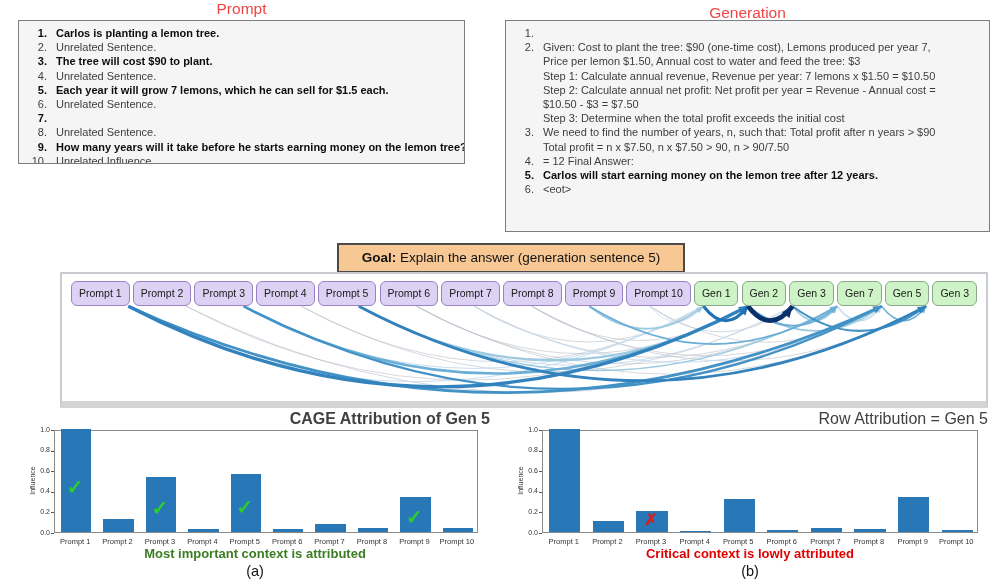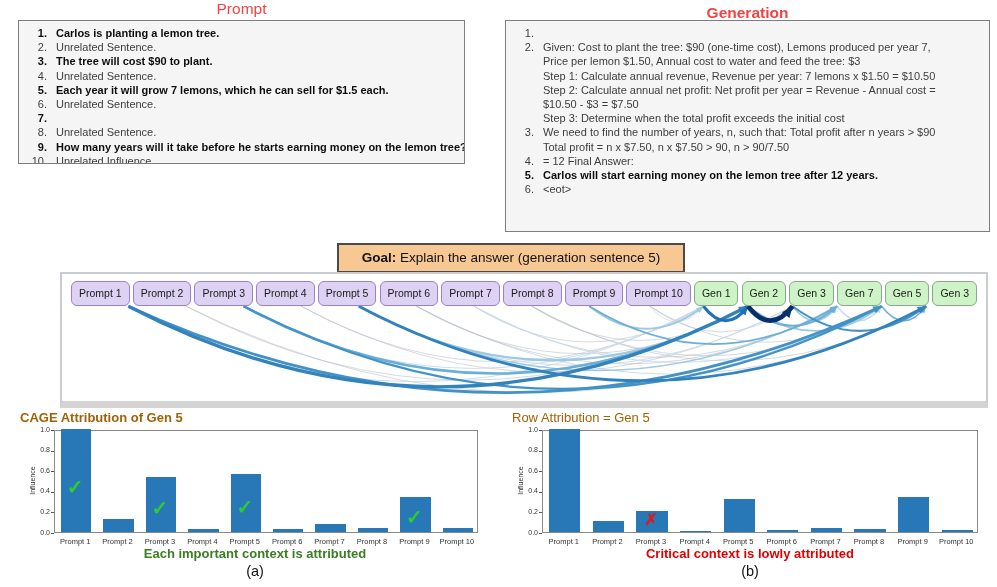--- a/index.html
+++ b/index.html
@@ -19,21 +19,21 @@
   .arc-panel{position:absolute;left:60px;top:272px;width:928px;height:136px;box-sizing:border-box;
     background:#ffffff;border:2px solid #c9cdd2;border-bottom:7px solid #d4d4d4;}
   #arc-svg{position:absolute;left:0;top:0;width:100%;height:100%;}
   #node-row{position:absolute;left:0;top:0;width:100%;box-sizing:border-box;display:flex;justify-content:space-between;
     padding:7px 9px 0 9px;}
   .node{font-size:10.5px;line-height:1;padding:6px 7px;border-radius:6px;white-space:nowrap;color:#1a1a1a;}
   .node.prompt{background:#ddd2f3;border:1.5px solid #9a82c4;}
   .node.gen{background:#cdf3c6;border:1.5px solid #8aa98a;}
 
   .chart{position:absolute;top:410px;height:138px;}
-  .chart .title{position:absolute;top:0;left:0;width:100%;text-align:left;font-size:13px;color:#a16207;}
+  .chart .title{position:absolute;top:0;left:0;width:100%;text-align:right;font-size:16px;color:#404040;}
   .chart .title.bold{font-weight:bold;}
   .chart .plot{position:absolute;border:1px solid #8a8a8a;background:#fff;box-sizing:border-box;}
   .chart .bar{position:absolute;background:#2878b8;}
   .chart .ytick{position:absolute;font-size:7px;color:#333;width:24px;text-align:right;}
   .chart .ytickmark{position:absolute;width:3px;height:1px;background:#555;}
   .chart .xtick{position:absolute;font-size:7.5px;color:#333;text-align:center;white-space:nowrap;}
   .chart .ylab{position:absolute;font-size:7px;color:#333;transform:rotate(-90deg);transform-origin:center;}
   .chart .mark{position:absolute;font-weight:bold;transform:translate(-50%,-50%);}
 
   .caption{position:absolute;text-align:center;font-weight:bold;font-size:13px;}
@@ -78,21 +78,21 @@
     <div class="sent bold">
       <span class="num">9.</span>
       <span class="txt">How many years will it take before he starts earning money on the lemon tree?</span>
     </div>
     <div class="sent">
       <span class="num">10.</span>
       <span class="txt">Unrelated Influence</span>
     </div>
   </div>
 
-<div class="panel-title" style="left:505px;top:4px;width:485px;font-weight:bold;">Generation</div>
+<div class="panel-title" style="left:505px;top:4px;width:485px;">Generation</div>
 <div class="panel-box" id="generation-box" style="left:505px;top:20px;width:485px;height:212px;">
     <div class="sent">
       <span class="num">1.</span>
     </div>
     <div class="sent">
       <span class="num">2.</span>
       <span class="txt">Given: Cost to plant the tree: $90 (one-time cost), Lemons produced per year 7,
 Price per lemon $1.50, Annual cost to water and feed the tree: $3
 Step 1: Calculate annual revenue, Revenue per year: 7 lemons x $1.50 = $10.50
 Step 2: Calculate annual net profit: Net profit per year = Revenue - Annual cost =
@@ -273,16 +273,16 @@
     <div class="xtick" style="left: 160.8px; top: 127px; width: 43.6px;">Prompt 4</div>
     <div class="xtick" style="left: 204.4px; top: 127px; width: 43.6px;">Prompt 5</div>
     <div class="xtick" style="left: 248px; top: 127px; width: 43.6px;">Prompt 6</div>
     <div class="xtick" style="left: 291.6px; top: 127px; width: 43.6px;">Prompt 7</div>
     <div class="xtick" style="left: 335.2px; top: 127px; width: 43.6px;">Prompt 8</div>
     <div class="xtick" style="left: 378.8px; top: 127px; width: 43.6px;">Prompt 9</div>
     <div class="xtick" style="left: 422.4px; top: 127px; width: 43.6px;">Prompt 10</div>
     <div class="mark" style="left: 139px; top: 109.198px; font-size: 16px; color: rgb(212, 31, 31);">✗</div>
   </div>
 
-<div class="caption" id="caption-a" style="left: 20px; top: 546px; width: 470px; color: rgb(58, 125, 35);">Each important context is attributed</div>
+<div class="caption" id="caption-a" style="left: 20px; top: 546px; width: 470px; color: rgb(58, 125, 35);">Most important context is attributed</div>
 <div class="sub-label" style="left:20px;top:563px;width:470px;">(a)</div>
 <div class="caption" id="caption-b" style="left: 512px; top: 546px; width: 476px; color: rgb(224, 0, 0);">Critical context is lowly attributed</div>
 <div class="sub-label" style="left:512px;top:563px;width:476px;">(b)</div>
 
 </body></html>

